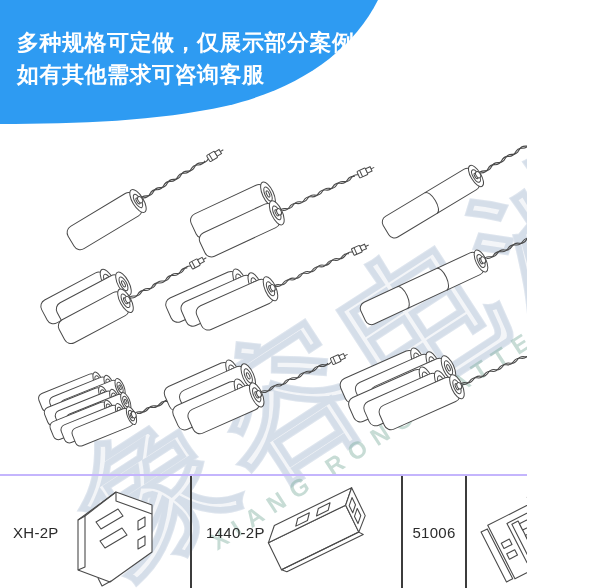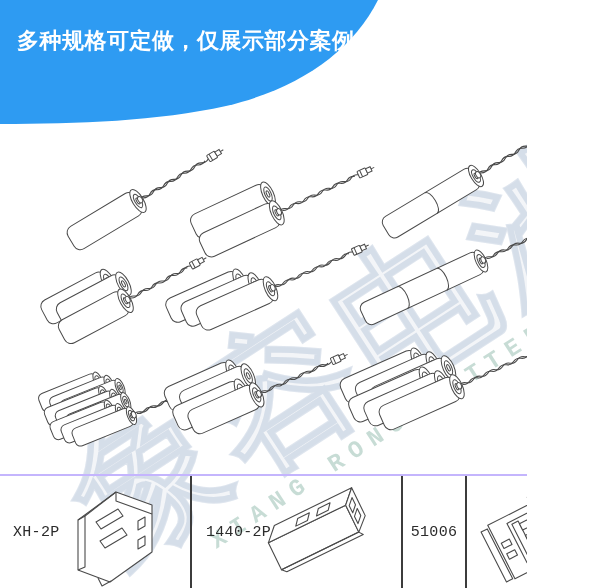--- a/index.html
+++ b/index.html
@@ -1,18 +1,18 @@
 <!DOCTYPE html>
 <html><head>
 <meta charset="utf-8">
 <style>
   html,body{margin:0;padding:0;background:#ffffff;}
   .stage{
     position:relative;width:527px;height:588px;overflow:hidden;
-    background:#ffffff;font-family:Liberation Mono, monospace;
+    background:#ffffff;font-family:Liberation Sans, sans-serif;
   }
   
   .banner-svg{position:absolute;left:0;top:0;z-index:3;}
   .banner-text{
     position:absolute;left:17px;top:27px;z-index:4;
     color:#ffffff;font-weight:bold;font-size:22px;line-height:32px;
     letter-spacing:0.5px;white-space:nowrap;
   }
   .artifact-tick{
     position:absolute;left:578px;top:0;width:4px;height:9px;
@@ -62,20 +62,21 @@
 </head>
 <body>
 
 <div class="stage">
 
   <svg class="banner-svg" width="613" height="130" viewBox="0 0 613 130" aria-hidden="true">
     <path id="banner-path" d="M0,0 H378 C352,52 298,89 226,106 C158,121 78,124 0,124 Z" fill="#2E9BF2"></path>
   </svg>
   <div class="banner-text">
     <div>多种规格可定做，仅展示部分案例</div>
+    <div>如有其他需求可咨询客服</div>
   </div>
   <div class="artifact-tick"></div>
 
   <div class="watermark-cn">象容电池</div>
   <div class="watermark-en">XIANG RONG BATTERY</div>
 
   <svg id="packs-svg" class="packs-svg" width="613" height="588" viewBox="0 0 613 588" aria-hidden="true">
       <g transform="translate(138 201) rotate(-31)" fill="#ffffff" stroke="#4a4a4a" stroke-width="1">
         <rect x="-78" y="-13" width="78" height="26" rx="7.15"></rect>
         <ellipse cx="0" cy="0" rx="5.46" ry="13"></ellipse>

